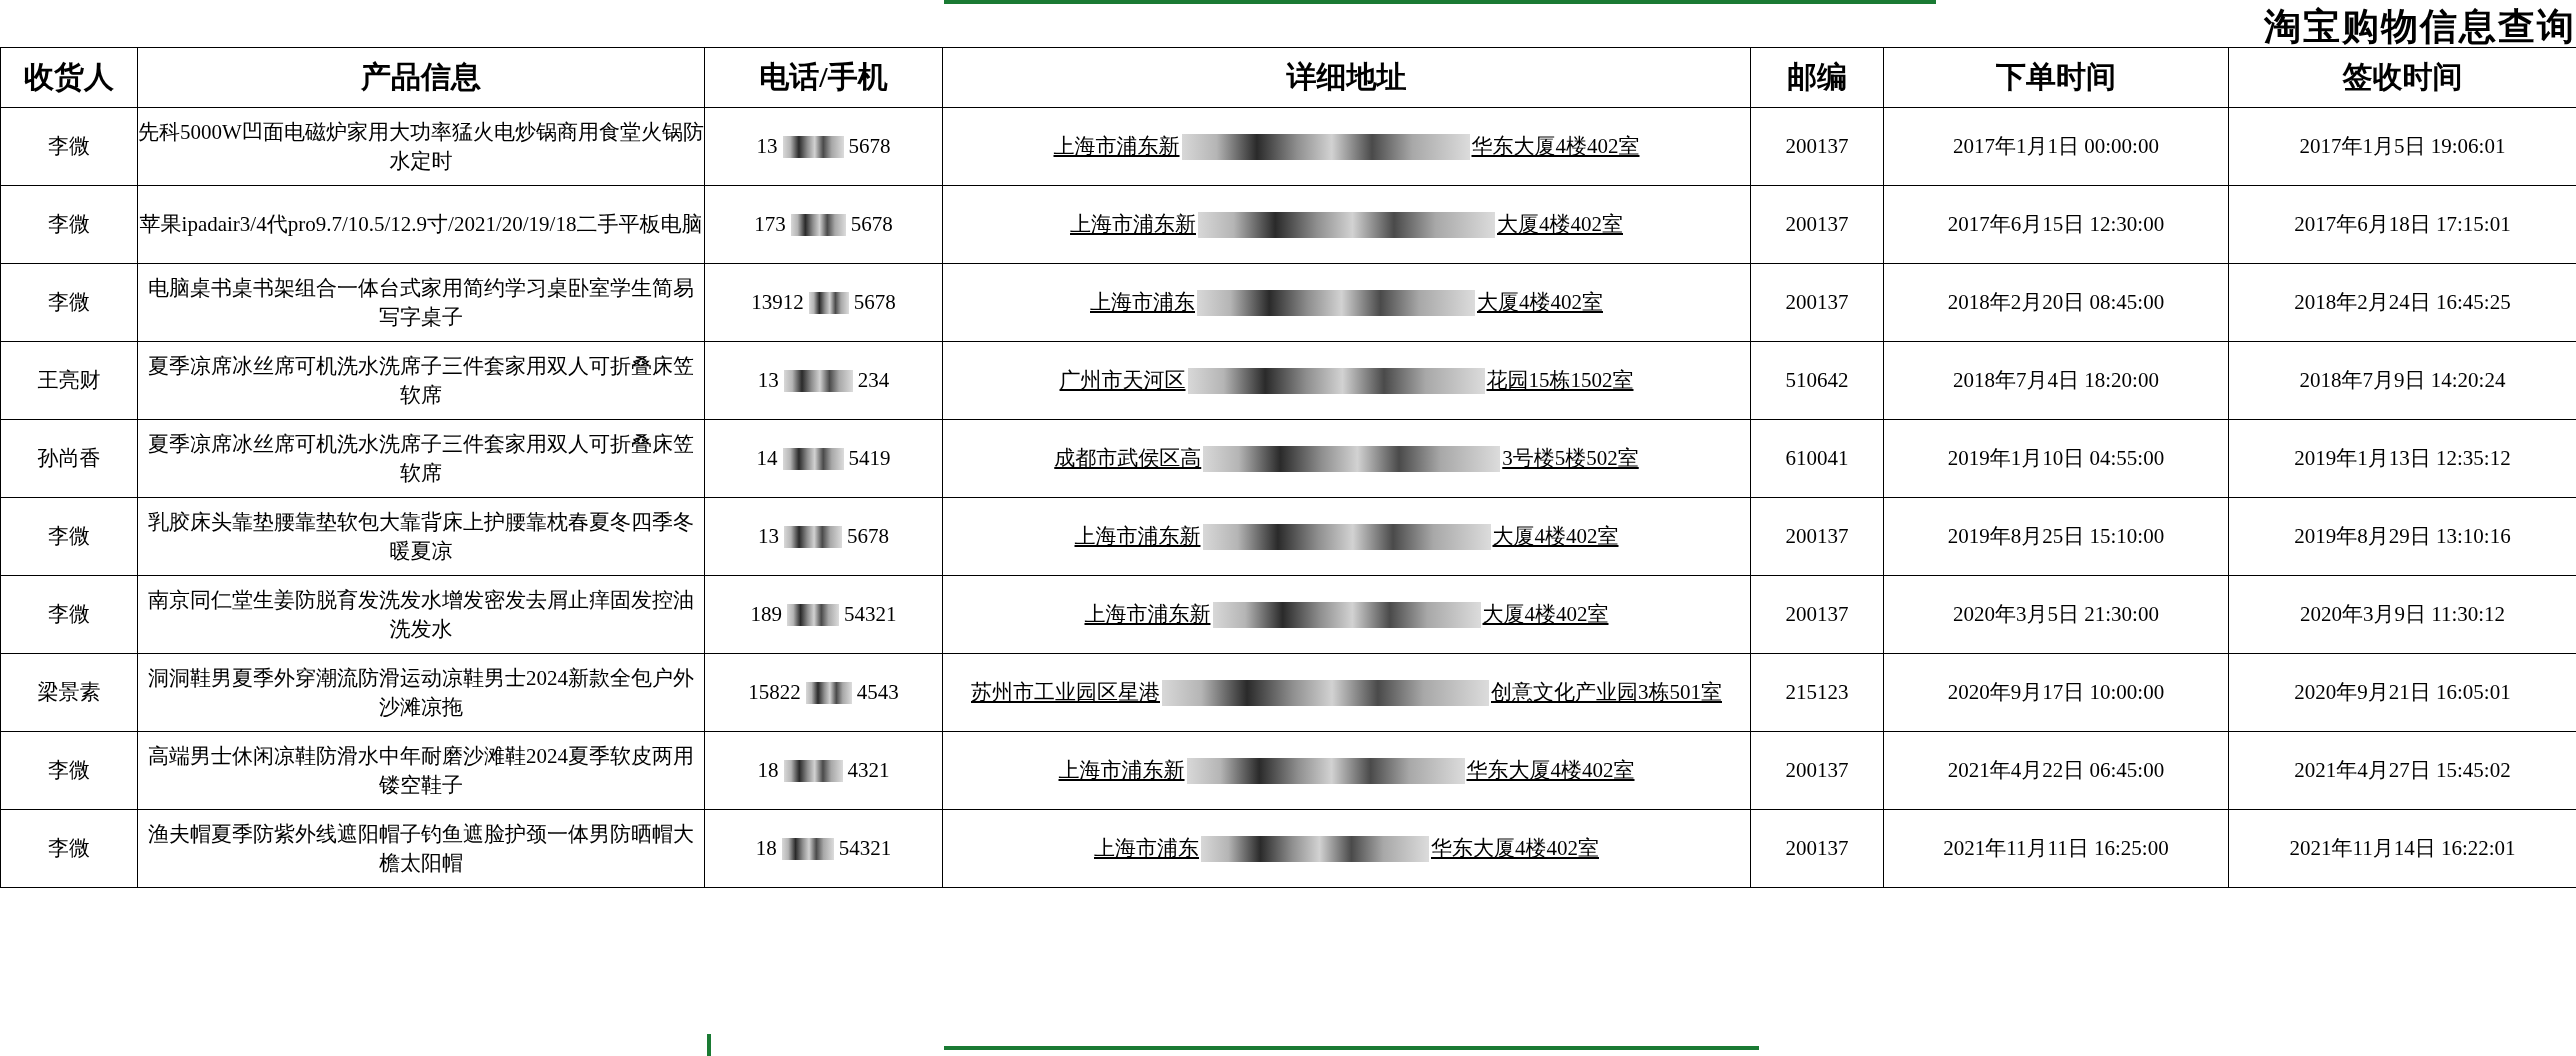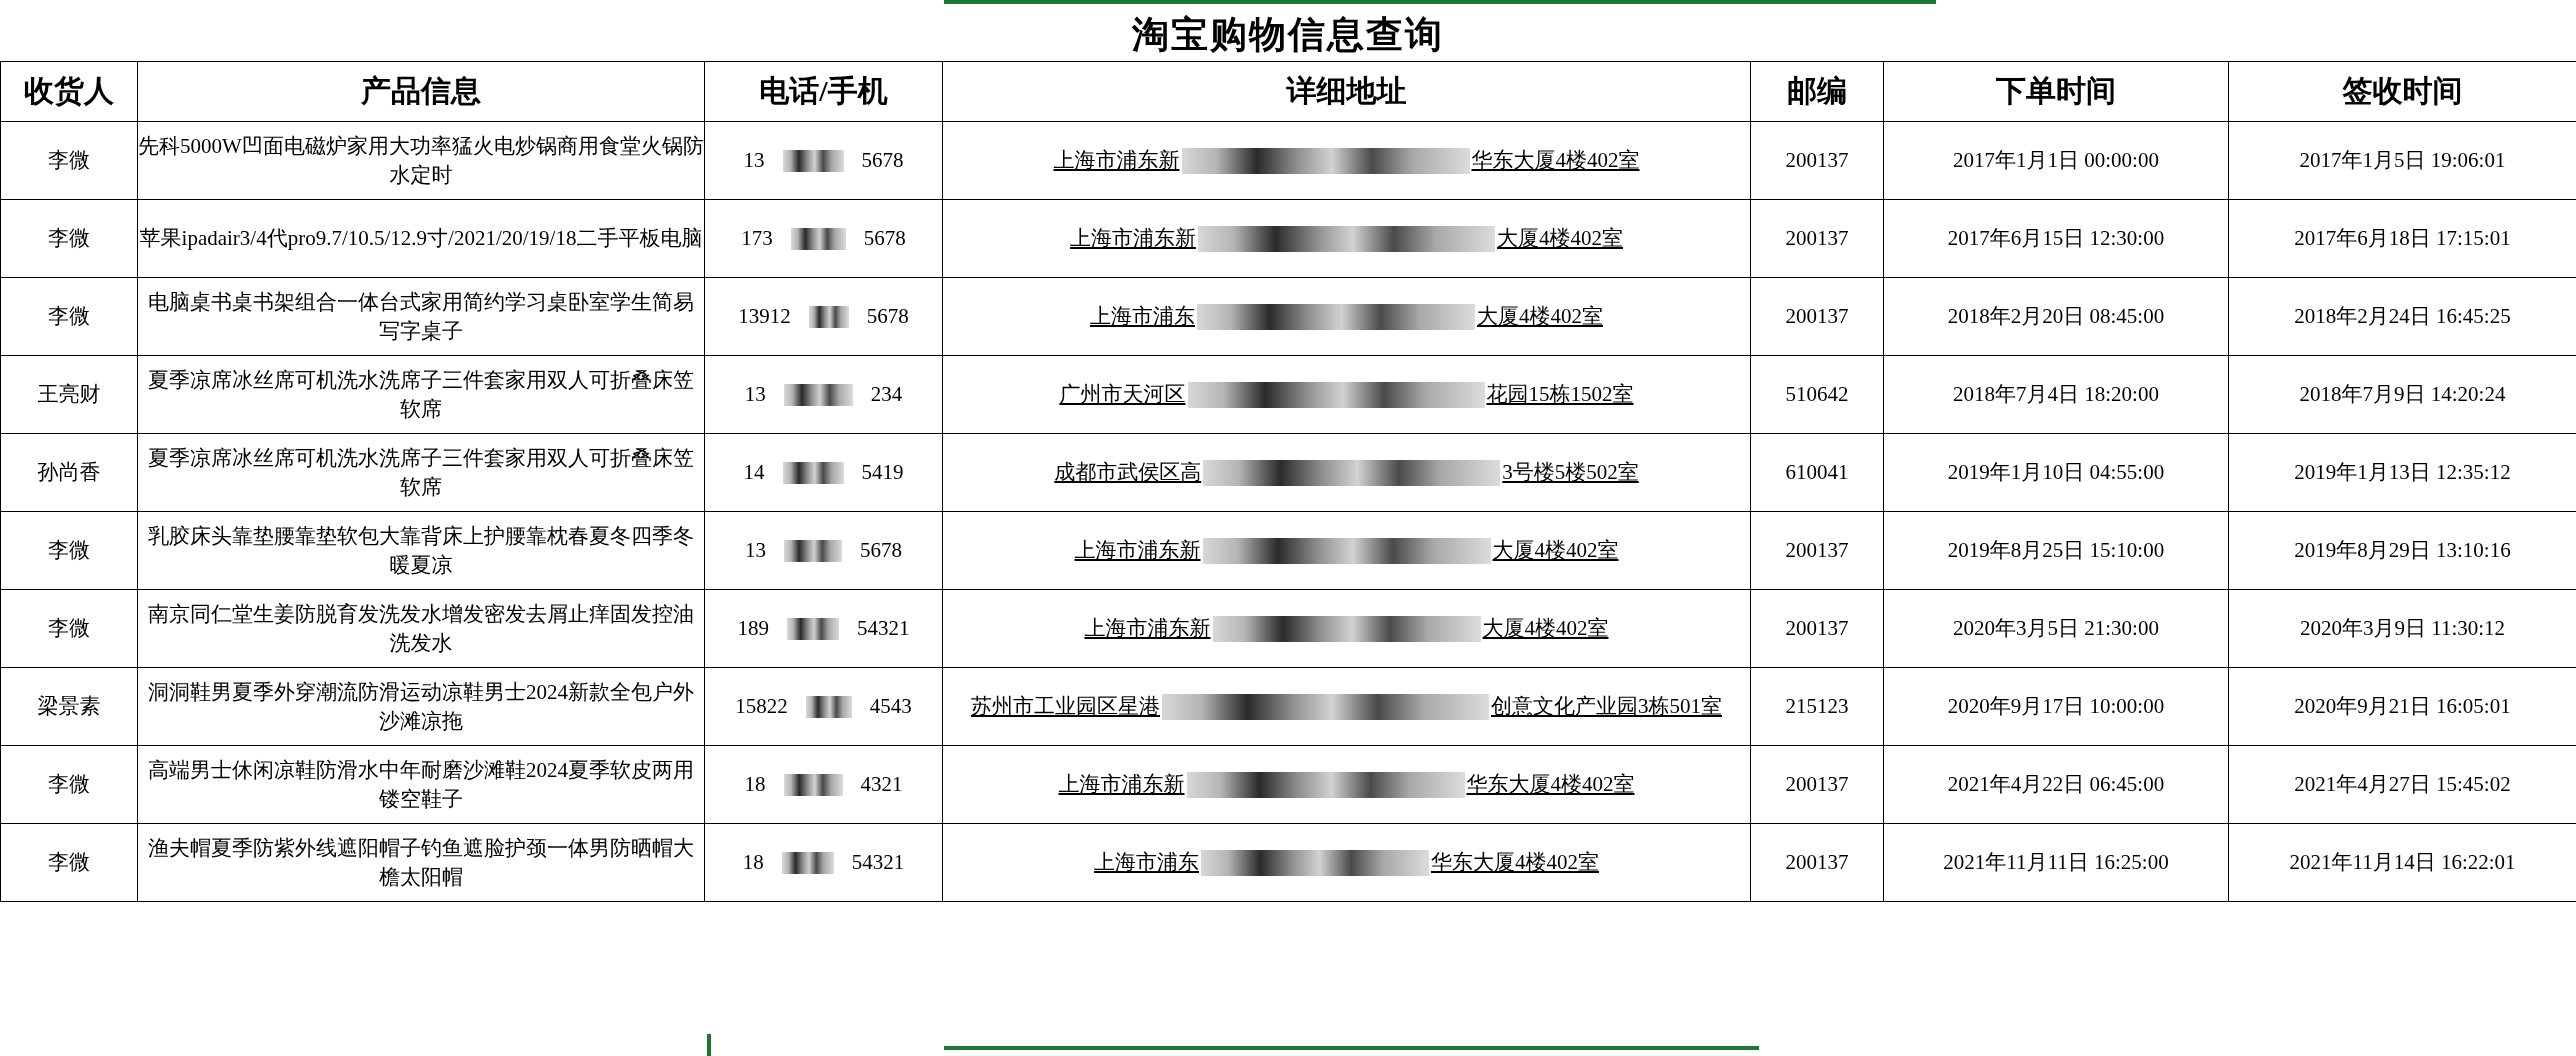--- a/index.html
+++ b/index.html
@@ -36,35 +36,35 @@
   .sel-edge-left {
     position: absolute;
     left: 707px;
     top: 1034px;
     width: 4px;
     height: 23px;
     background: #1a7a33;
   }
 
   .title {
-    text-align: center;
+    text-align: right;
     font-size: 37px;
     font-weight: bold;
     letter-spacing: 2px;
-    padding-top: 10px;
+    padding-top: 2px;
     padding-bottom: 8px;
     height: 44px;
     box-sizing: border-box;
   }
 
   table.sheet {
     border-collapse: collapse;
     width: 2576px;
     table-layout: fixed;
-    margin-top: 17px;
+    margin-top: 3px;
     border-radius: 9px;
   }
   table.sheet th, table.sheet td {
     border: 1px solid #000000;
     padding: 0;
     text-align: center;
     vertical-align: middle;
   }
   table.sheet thead th {
     height: 59px;
@@ -91,21 +91,21 @@
   td.phone    { font-size: 22px; }
   td.addr     { font-size: 23px; }
   td.zip      { font-size: 22px; }
   td.date     { font-size: 21px; }
 
   
   .mask-wrap {
     display: inline-flex;
     align-items: center;
     justify-content: center;
-    gap: 16px;
+    gap: 3px;
     white-space: nowrap;
   }
 
   .addr-inner {
     display: flex;
     align-items: center;
     justify-content: center;
     white-space: nowrap;
     text-decoration: underline;
   }

